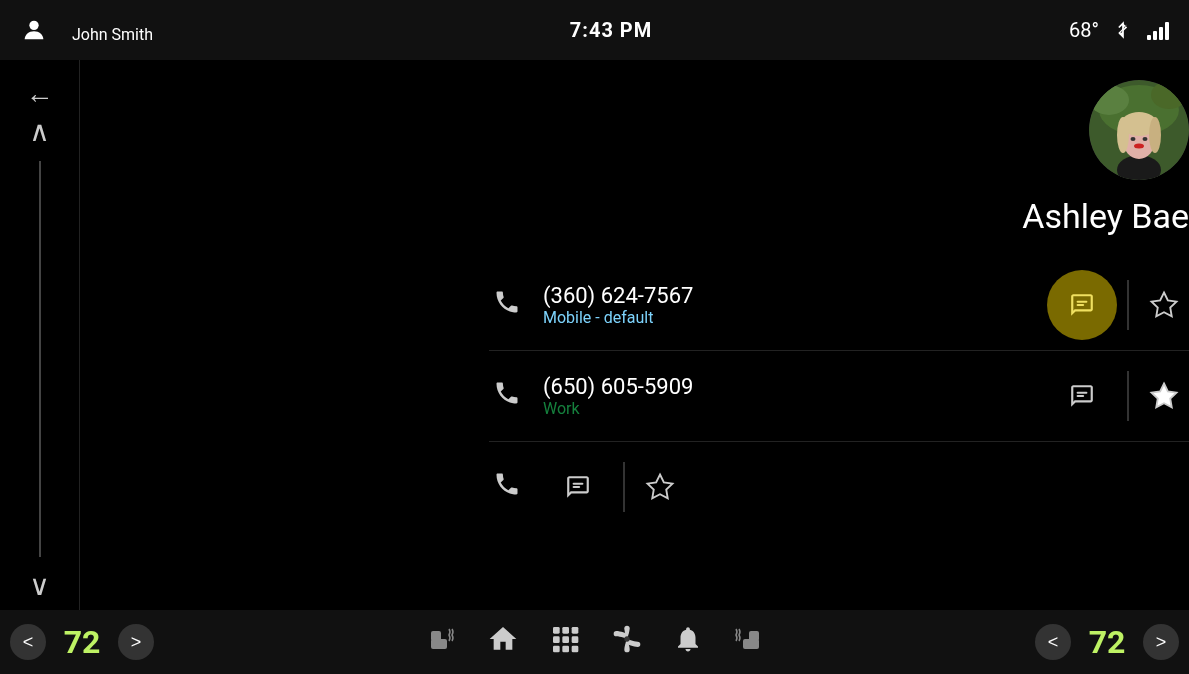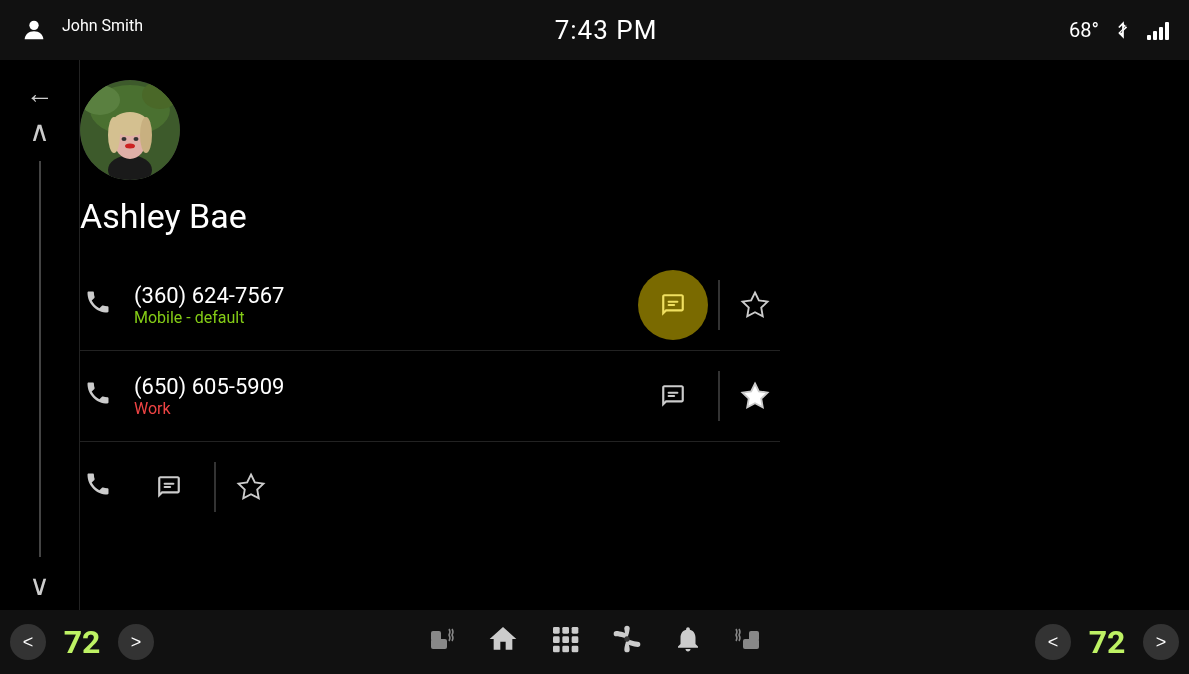--- a/index.html
+++ b/index.html
@@ -17,30 +17,30 @@
     #status-bar {
       display: flex;
       align-items: center;
       justify-content: space-between;
       padding: 0 20px;
       height: 60px;
       background: #111;
     }
     .status-left {
       display: flex;
-      align-items: flex-start;
-      gap: 14px;
+      align-items: flex-end;
+      gap: 24px;
     }
     .status-left .user-icon {
       width: 28px;
       height: 28px;
     }
     .status-center {
-      font-size: 26px;
-      font-weight: 400;
+      font-size: 20px;
+      font-weight: 700;
       letter-spacing: 1px;
     }
     .status-right {
       display: flex;
       align-items: center;
       gap: 14px;
       font-size: 20px;
     }
 
     
@@ -73,21 +73,21 @@
       background: #444;
       flex: 1;
       margin: 5px 0;
     }
 
     
     #contact-area {
       flex: 1;
       display: flex;
       flex-direction: column;
-      align-items: flex-start;
+      align-items: flex-end;
       padding-top: 20px;
     }
     .contact-avatar {
       width: 100px;
       height: 100px;
       border-radius: 50%;
       overflow: hidden;
       margin-bottom: 16px;
       background: #333;
     }
@@ -124,24 +124,24 @@
     }
     .phone-info {
       flex: 1;
     }
     .phone-number {
       font-size: 22px;
       color: #fff;
     }
     .phone-type {
       font-size: 16px;
-      color: #ef4444;
+      color: #15803d;
     }
     .phone-type.default-mobile {
-      color: #84cc16;
+      color: #7dd3fc;
     }
     .entry-actions {
       display: flex;
       align-items: center;
       gap: 0;
     }
     .msg-btn {
       width: 70px;
       height: 70px;
       border-radius: 50%;

